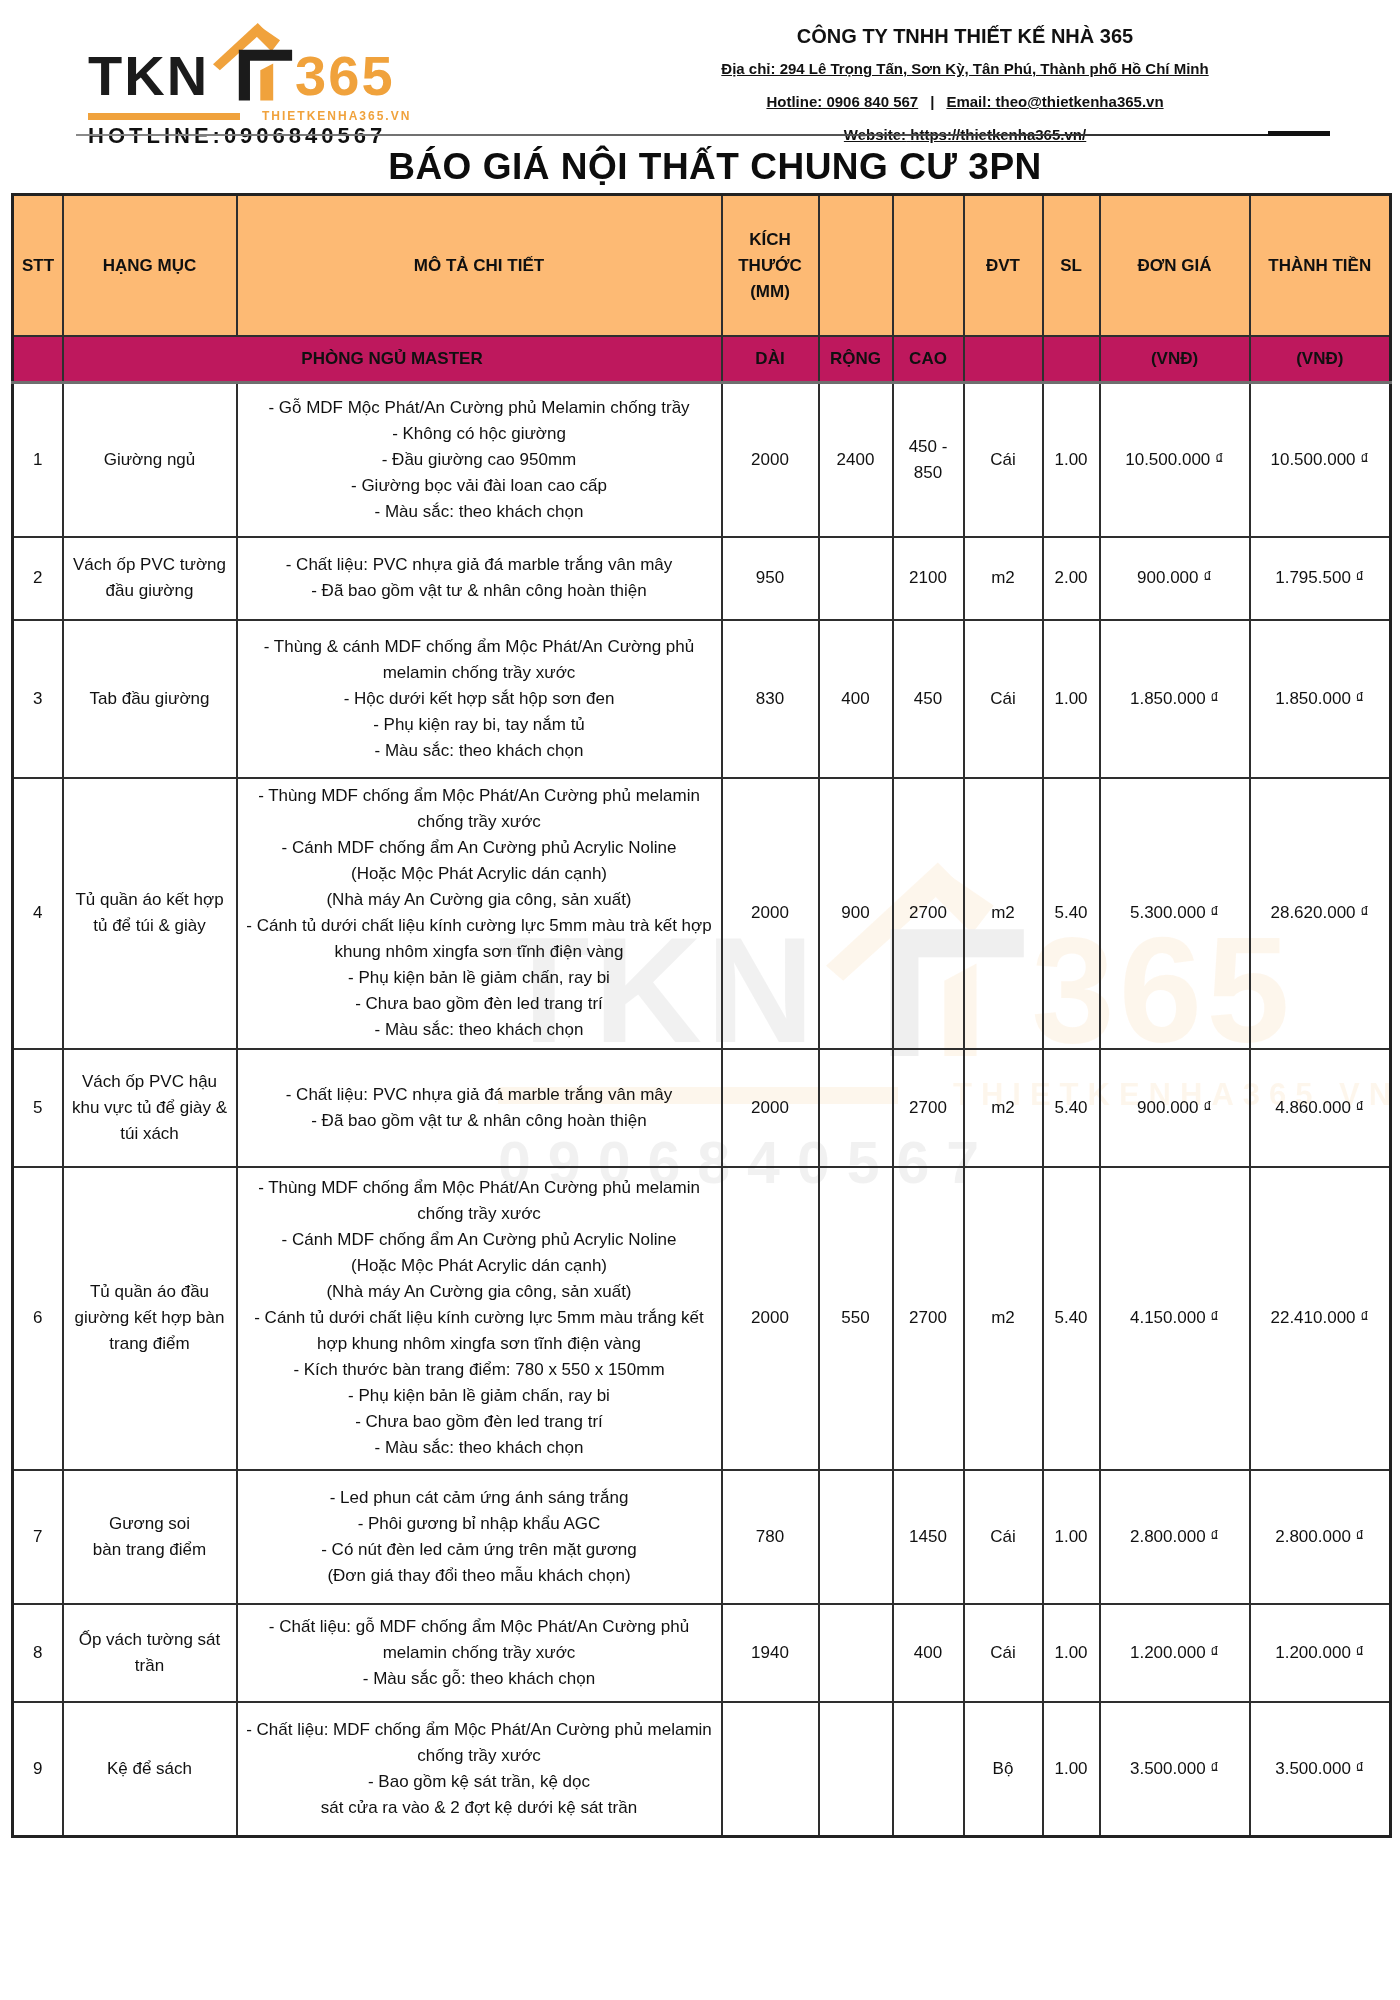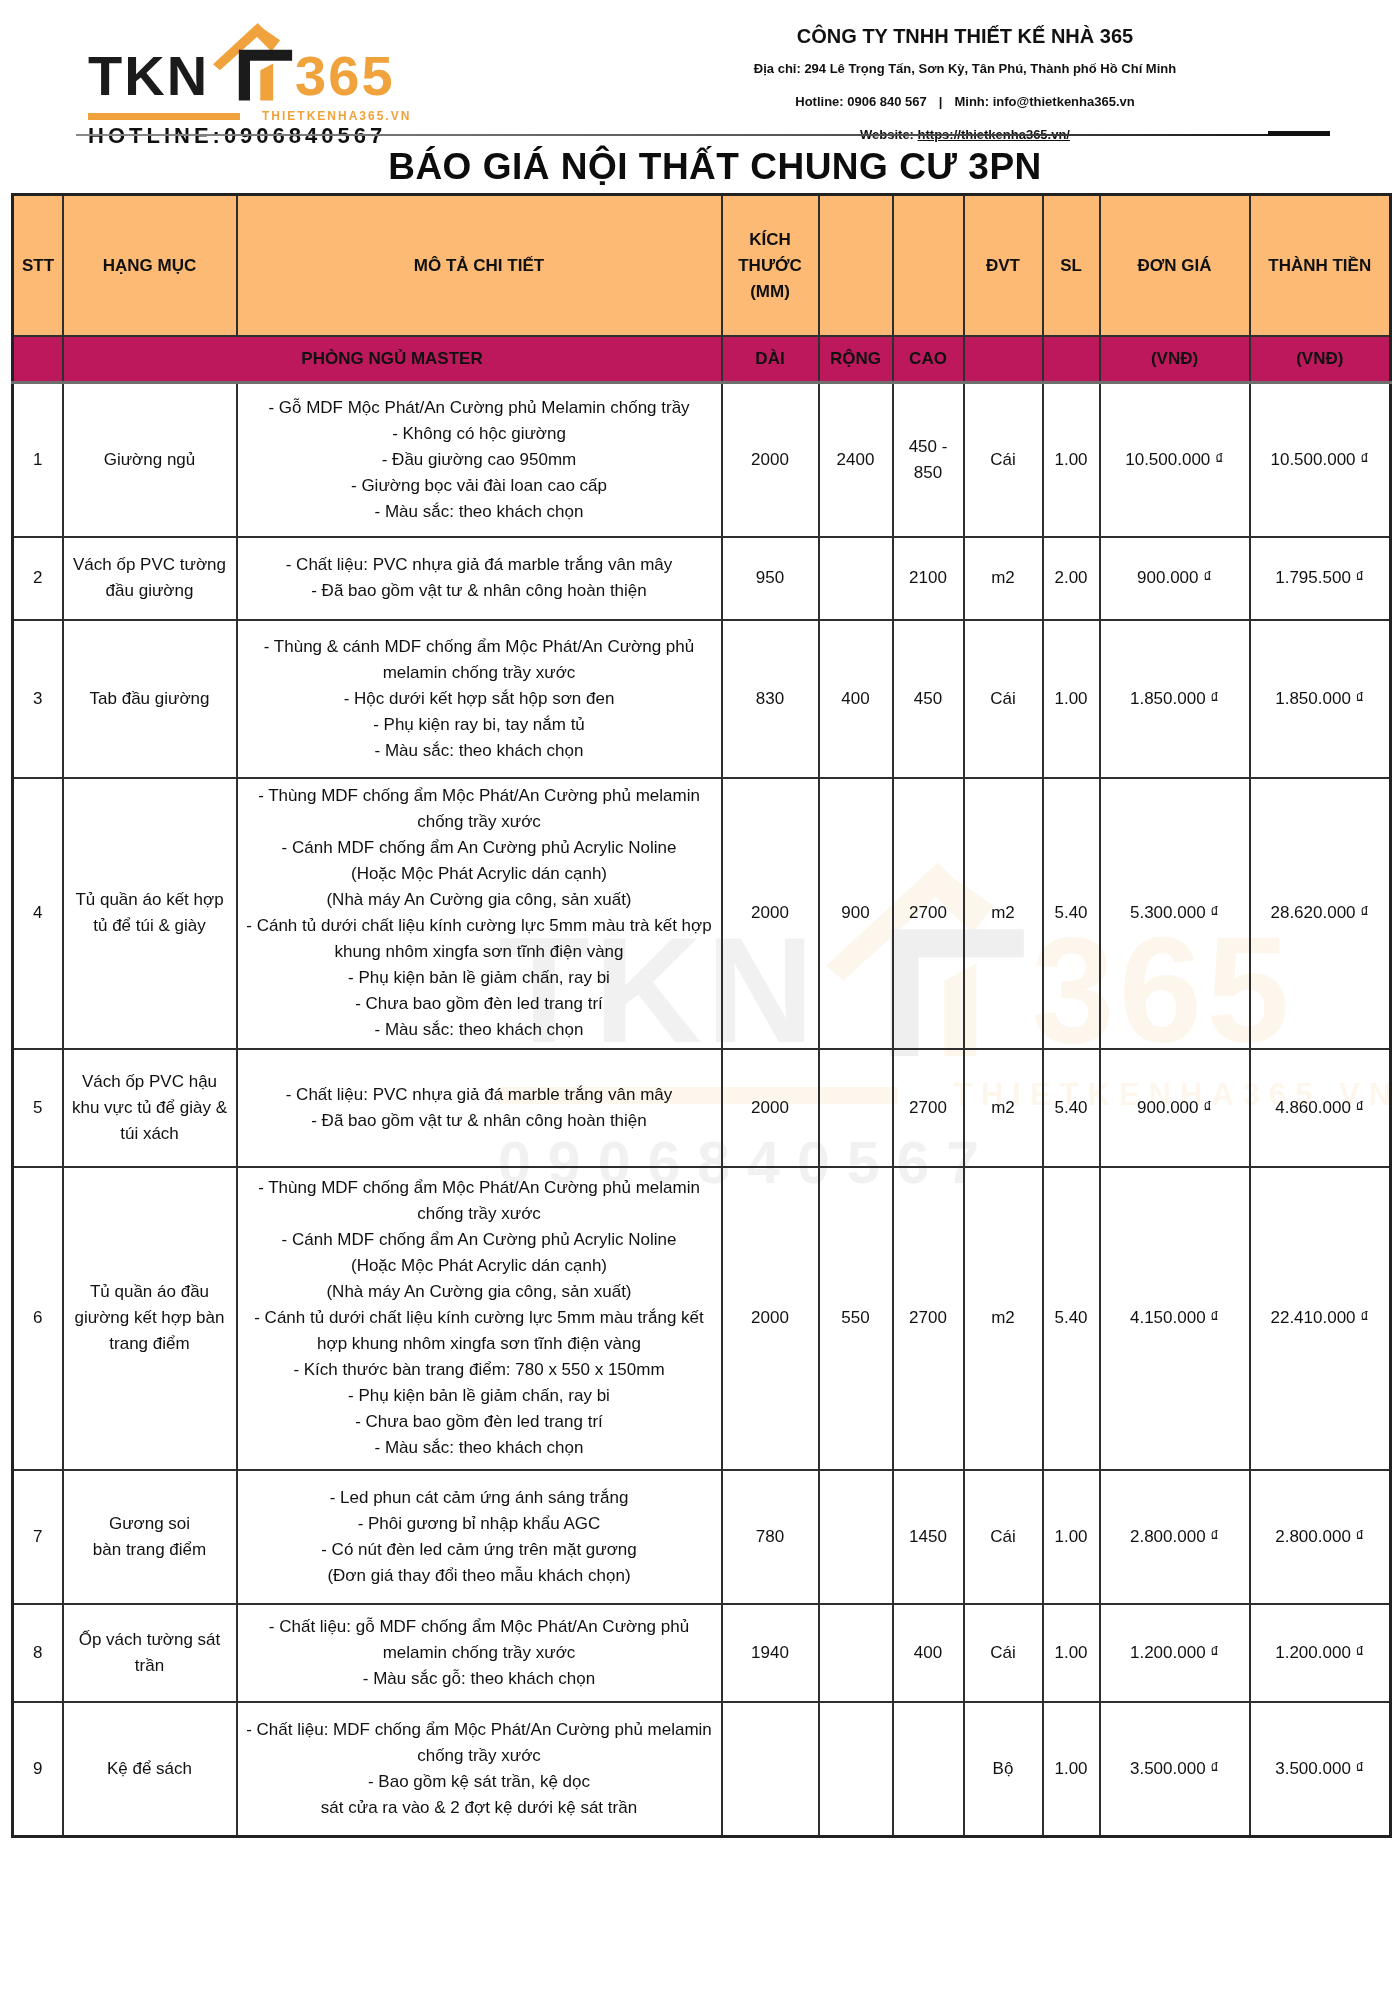--- a/index.html
+++ b/index.html
@@ -13,21 +13,21 @@
   .logo-tkn{font-size:56px; font-weight:bold; letter-spacing:2px; color:#1b1b1b; line-height:1;}
   .logo-house{width:86px; height:88px; margin:0 -4px 0 4px; display:block;}
   .logo-365{font-size:56px; font-weight:bold; letter-spacing:2px; color:#f0a23c; line-height:1;}
   .logo-line2{display:flex; align-items:center; margin-top:5px;}
   .logo-bar{width:152px; height:7px; background:#f0a23c; margin-right:22px;}
   .logo-site{font-size:12px; font-weight:bold; color:#f0a23c; letter-spacing:2px;}
   .logo-hotline{font-size:22px; font-weight:bold; color:#101010; letter-spacing:4px;}
   
   .company-block{position:absolute; left:540px; top:20px; width:850px; text-align:center; z-index:2;}
   .company-name{font-size:20px; font-weight:bold; line-height:32px;}
-  .company-line{font-size:13px; font-weight:bold; line-height:33px;}
+  .company-line{font-size:15px; font-weight:bold; line-height:33px;text-decoration:underline;}
   .company-sep{display:inline-block; margin:0 12px;}
   .company-url{text-decoration:underline; color:#111;}
   
   .divider{position:absolute; left:76px; top:131px; width:1250px; height:8px; z-index:2;}
   .divider .thin{position:absolute; left:0; top:3px; width:100%; height:2px;
      background:linear-gradient(to right,#8a8a8a,#4a4a4a 70%,#111);}
   .divider .thick{position:absolute; right:-4px; top:0px; width:62px; height:5px; background:#111;}
   .doc-title{position:absolute; left:15px; top:146px; width:1400px; text-align:center;
      font-size:37px; font-weight:bold; letter-spacing:0.5px; color:#0d0d0d; z-index:2;}
   
@@ -94,21 +94,21 @@
       <div class="logo-bar"></div>
       <span class="logo-site">THIETKENHA365.VN</span>
     </div>
     <div class="logo-hotline">HOTLINE:0906840567</div>
   </div>
 
   <div class="company-block">
     <div class="company-name">CÔNG TY TNHH THIẾT KẾ NHÀ 365</div>
     <div class="company-line">Địa chỉ: 294 Lê Trọng Tấn, Sơn Kỳ, Tân Phú, Thành phố Hồ Chí Minh</div>
     <div class="company-line">
-      <span>Hotline: 0906 840 567</span><span class="company-sep">|</span><span>Minh: info@thietkenha365.vn</span>
+      <span>Hotline: 0906 840 567</span><span class="company-sep">|</span><span>Email: theo@thietkenha365.vn</span>
     </div>
     <div class="company-line">
       <span>Website:</span>
       <span class="company-url">https://thietkenha365.vn/</span>
     </div>
   </div>
 
   <div class="divider">
     <div class="thin"></div>
       <div class="thick"></div>

